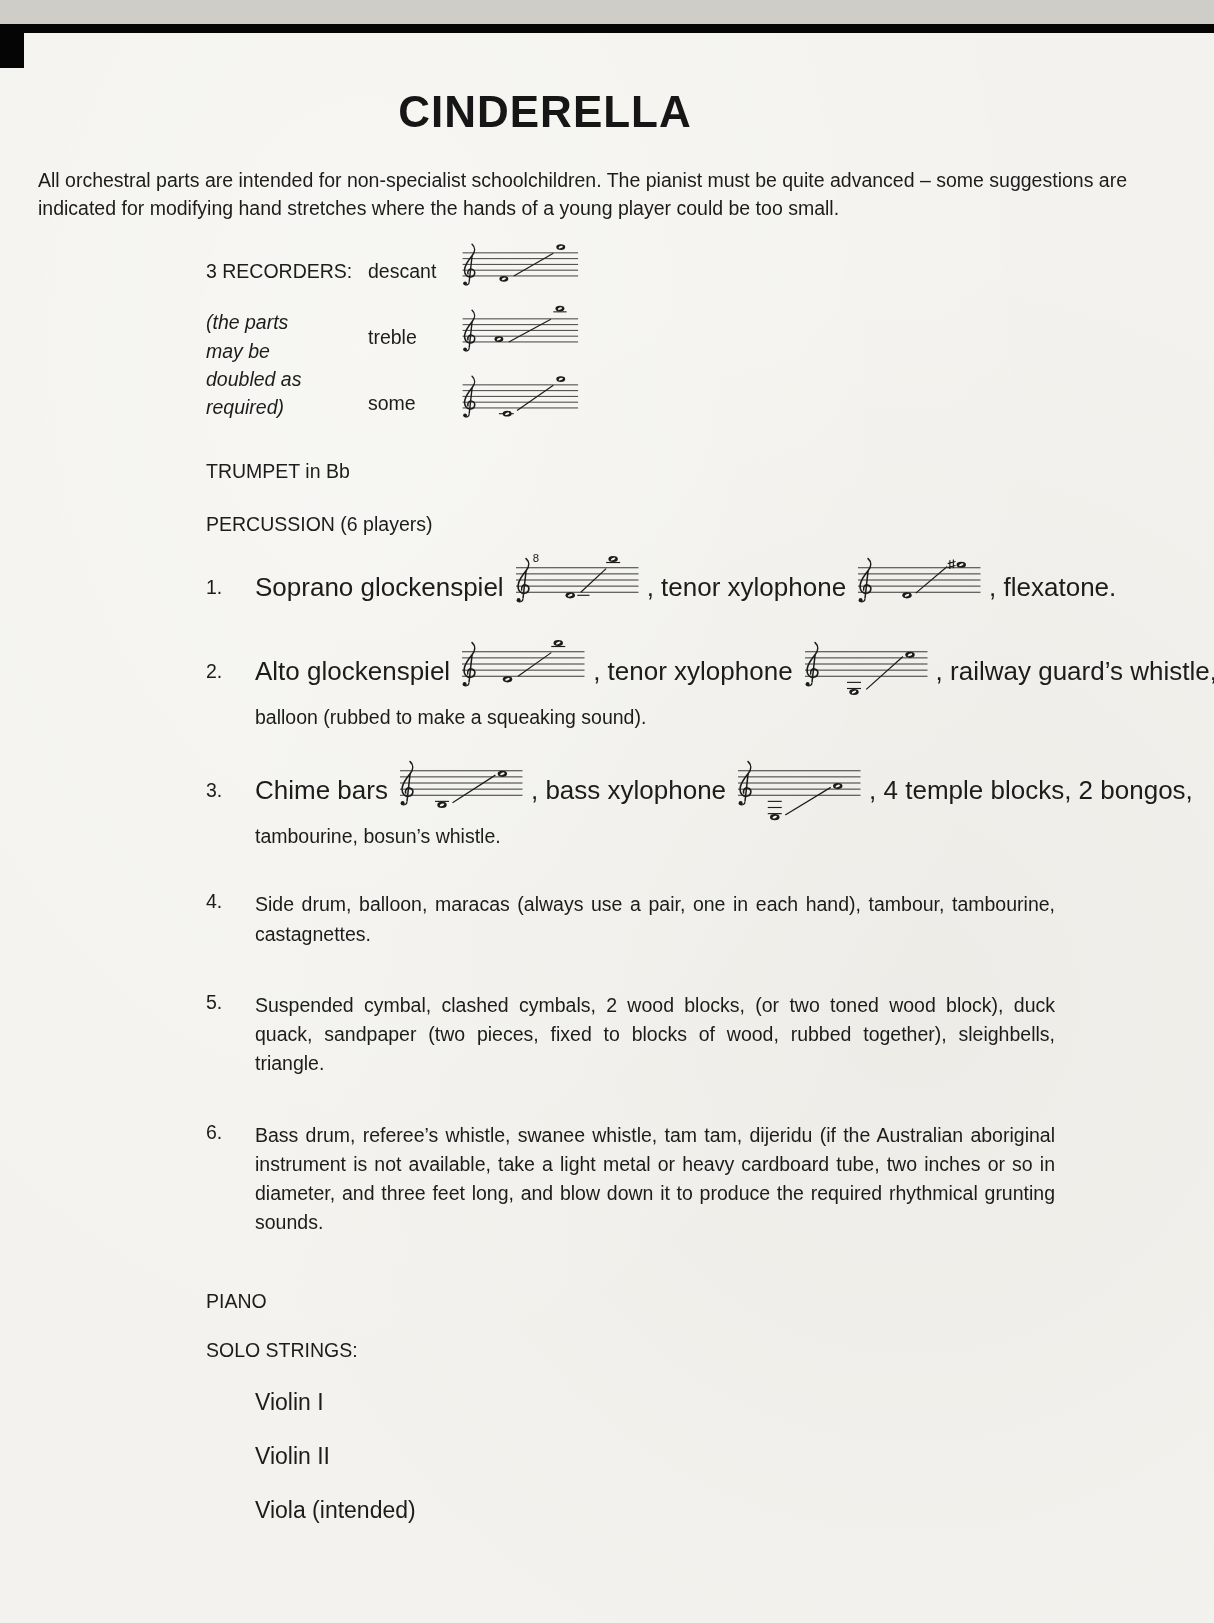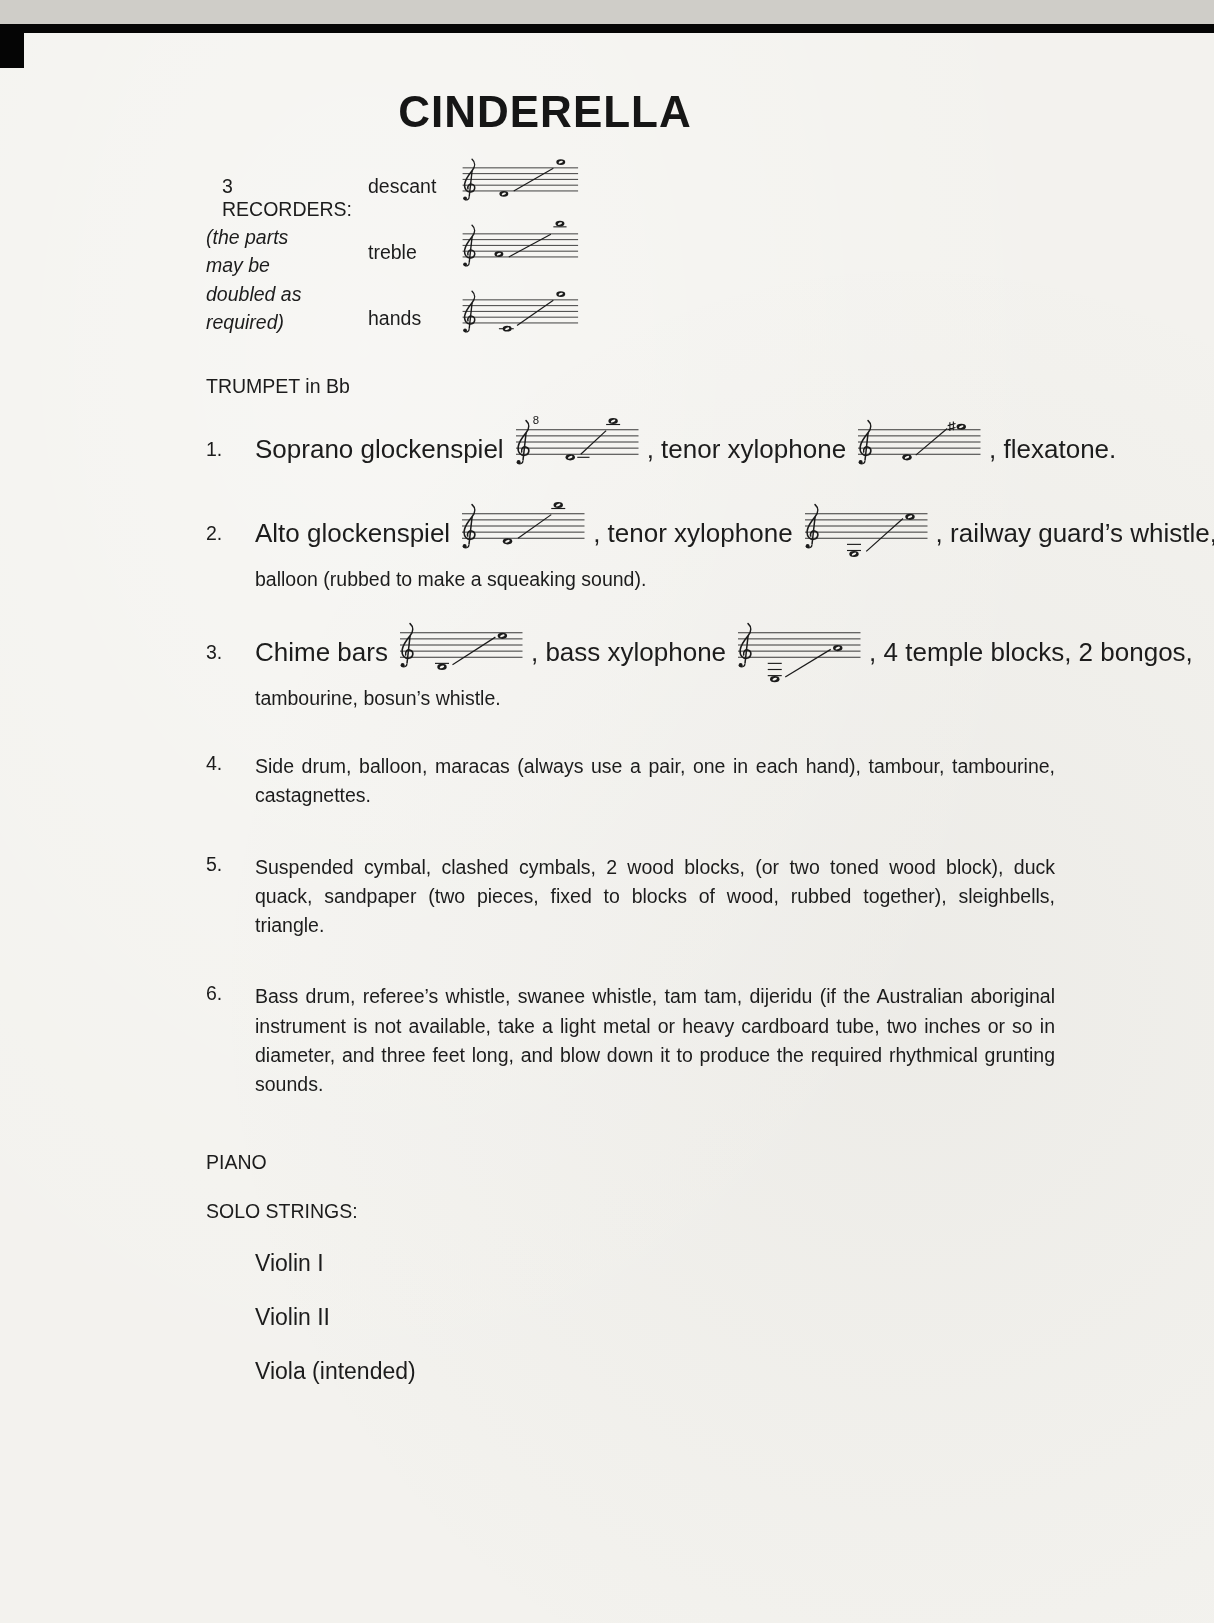--- a/index.html
+++ b/index.html
@@ -24,21 +24,21 @@
   }
   .intro{width:1142px;font-size:19.5px;line-height:1.42;margin:30px 0 0 0;}
   .section-heading{
     text-align:center;font-weight:bold;font-size:22px;letter-spacing:.5px;
     margin:44px 0 0 0;
   }
   
   .rec-block{margin:16px 0 0 168px;}
   .rec-row{display:flex;align-items:center;height:66px;}
   .rec-left{width:162px;flex:none;position:relative;height:66px;}
-  .rec-label{position:absolute;top:22px;left:16px;font-size:19.5px;}
+  .rec-label{position:absolute;top:22px;left:0;font-size:19.5px;}
   .rec-note{
     position:absolute;top:4px;left:0;width:160px;
     font-style:italic;font-size:19.5px;line-height:1.45;white-space:pre-line;
   }
   .rec-name{width:88px;flex:none;font-size:19.5px;}
   svg.staff{flex:none;display:block;}
   .plain-label{font-size:19.5px;margin:24px 0 0 168px;}
   
   .perc{margin-left:168px;}
   .prow{display:flex;align-items:center;margin-top:14px;}
@@ -57,20 +57,21 @@
 
 <div class="page">
   <div class="topbar"></div>
   <div class="corner"></div>
   <div class="inner">
 
     <div class="headcol">
       <h1 class="title">CINDERELLA</h1>
     </div>
 
+    <p class="intro">All orchestral parts are intended for non-specialist schoolchildren. The pianist must be quite advanced – some suggestions are indicated for modifying hand stretches where the hands of a young player could be too small.</p>
 
 
     <div class="rec-block">
       <div class="rec-row">
         <div class="rec-left">
           <div class="rec-label">3 RECORDERS:</div>
         </div>
         <div class="rec-name">descant</div>
         <svg class="staff" height="66" viewBox="0 0 152 80">
             <line x1="8" y1="18" x2="148" y2="18" stroke="#1b1b1b" stroke-width="1"></line>
@@ -110,21 +111,21 @@
             <line x1="64" y1="46" x2="115" y2="18.5" stroke="#1b1b1b" stroke-width="1.4"></line>
             <line x1="118" y1="9.5" x2="134" y2="9.5" stroke="#1b1b1b" stroke-width="1.3"></line>
             <ellipse cx="52" cy="42.5" rx="5.4" ry="3.5" fill="#1b1b1b"></ellipse>
             <ellipse cx="52" cy="42.5" rx="2.7" ry="1.3" fill="#f3f2ee" transform="rotate(-22 52 42.5)"></ellipse>
             <ellipse cx="126" cy="5.5" rx="5.4" ry="3.5" fill="#1b1b1b"></ellipse>
             <ellipse cx="126" cy="5.5" rx="2.7" ry="1.3" fill="#f3f2ee" transform="rotate(-22 126 5.5)"></ellipse>
           </svg>
       </div>
       <div class="rec-row">
         <div class="rec-left"></div>
-        <div class="rec-name">hands</div>
+        <div class="rec-name">some</div>
         <svg class="staff" height="66" viewBox="0 0 152 80">
             <line x1="8" y1="18" x2="148" y2="18" stroke="#1b1b1b" stroke-width="1"></line>
             <line x1="8" y1="25" x2="148" y2="25" stroke="#1b1b1b" stroke-width="1"></line>
             <line x1="8" y1="32" x2="148" y2="32" stroke="#1b1b1b" stroke-width="1"></line>
             <line x1="8" y1="39" x2="148" y2="39" stroke="#1b1b1b" stroke-width="1"></line>
             <line x1="8" y1="46" x2="148" y2="46" stroke="#1b1b1b" stroke-width="1"></line>
             <path d="M19.5 7.5 C23.5 11 23.5 16.5 19.5 21.5 C14.5 27.5 11.5 31.5 10.5 37.5 C9.5 44.5 14.5 48.5 19 47 C23.5 45.5 24 39.5 20 38 C16.5 36.5 13.5 39.5 14.5 43.5" fill="none" stroke="#1b1b1b" stroke-width="1.8" stroke-linecap="round"></path>
             <path d="M19.5 21.5 L16 53" fill="none" stroke="#1b1b1b" stroke-width="1.7"></path>
             <path d="M16 53 C16 56.5 12.5 58 10.5 56" fill="none" stroke="#1b1b1b" stroke-width="1.5"></path>
             <circle cx="11" cy="55" r="2.3" fill="#1b1b1b"></circle>
@@ -132,20 +133,21 @@
             <line x1="52" y1="53" x2="70" y2="53" stroke="#1b1b1b" stroke-width="1.3"></line>
             <ellipse cx="62" cy="53" rx="5.4" ry="3.5" fill="#1b1b1b"></ellipse>
             <ellipse cx="62" cy="53" rx="2.7" ry="1.3" fill="#f3f2ee" transform="rotate(-22 62 53)"></ellipse>
             <ellipse cx="127" cy="11" rx="5.4" ry="3.5" fill="#1b1b1b"></ellipse>
             <ellipse cx="127" cy="11" rx="2.7" ry="1.3" fill="#f3f2ee" transform="rotate(-22 127 11)"></ellipse>
           </svg>
       </div>
     </div>
 
     <div class="plain-label">TRUMPET in Bb</div>
+    <div class="plain-label" style="margin-top:30px">PERCUSSION (6 players)</div>
 
     <div class="perc">
 
       <div class="prow" style="margin-top:16px">
         <span class="pnum">1.</span>
         <span class="seg">Soprano glockenspiel</span>
         <svg class="staff" height="70" viewBox="0 0 152 80">
             <line x1="8" y1="18" x2="148" y2="18" stroke="#1b1b1b" stroke-width="1"></line>
             <line x1="8" y1="25" x2="148" y2="25" stroke="#1b1b1b" stroke-width="1"></line>
             <line x1="8" y1="32" x2="148" y2="32" stroke="#1b1b1b" stroke-width="1"></line>

